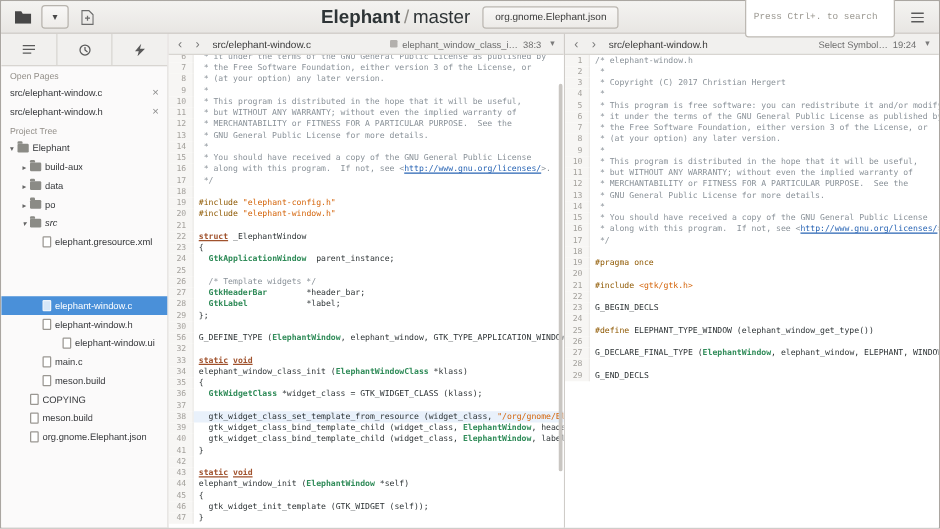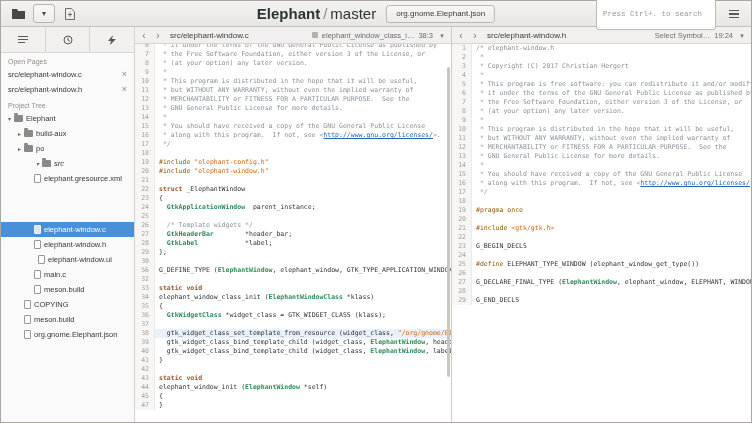--- a/index.html
+++ b/index.html
@@ -68,21 +68,21 @@
 
   .code-wrap{flex:1;position:relative;overflow:hidden;background:#fff;}
   .code{position:absolute;left:0;right:0;top:0;font-family:"DejaVu Sans Mono",monospace;font-size:6.5px;}
   .clip-top{top:-3px;}
   .code-line{display:flex;height:9px;line-height:9px;white-space:pre;}
   .gut{width:20px;flex:none;text-align:right;padding-right:5px;color:#a4a19c;background:#f7f6f4;
     border-right:1px solid #eceae7;}
   .src{flex:1;padding-left:4px;overflow:hidden;color:#2e3436;}
   .cur .src{background:#e9f1fb;}
   .tok-c{color:#8a9299;}
-  .tok-k{color:#a0522d;font-weight:bold;}
+  .tok-k{color:#a0522d;font-weight:bold;text-decoration:underline;}
   .tok-t{color:#2f8b58;font-weight:bold;}
   .tok-s{color:#d4640a;}
   .tok-p{color:#8f5902;}
   .tok-l{color:#2864b4;text-decoration:underline;}
   .vscroll{position:absolute;top:0;right:0;bottom:0;width:5px;}
   .thumb{position:absolute;right:1px;width:3px;background:#c9c6c2;border-radius:2px;}
   .t0{top:6%;height:82%;}
 
   svg{display:block;}
 </style>
@@ -176,43 +176,48 @@
             <span class="tree-label">Elephant</span>
           </div>
           <div class="tree-row" style="padding-left: 14px;">
             <span class="expander">▸</span>
             <span class="ico-folder"></span>
             <span class="tree-label">build-aux</span>
           </div>
           <div class="tree-row" style="padding-left: 14px;">
             <span class="expander">▸</span>
             <span class="ico-folder"></span>
+            <span class="tree-label">data</span>
+          </div>
+          <div class="tree-row" style="padding-left: 14px;">
+            <span class="expander">▸</span>
+            <span class="ico-folder"></span>
             <span class="tree-label">po</span>
           </div>
-          <div class="tree-row" style="padding-left: 32px; font-style: italic;">
+          <div class="tree-row" style="padding-left: 14px; font-style: italic;">
             <span class="expander">▾</span>
             <span class="ico-folder"></span>
             <span class="tree-label">src</span>
           </div>
           <div class="tree-row" style="padding-left: 24px;">
             <span class="expander"></span>
             <span class="ico-file"></span>
             <span class="tree-label">elephant.gresource.xml</span>
           </div>
           <div class="tree-row sel" style="padding-left: 24px;">
             <span class="expander"></span>
             <span class="ico-file"></span>
             <span class="tree-label">elephant-window.c</span>
           </div>
           <div class="tree-row" style="padding-left: 24px;">
             <span class="expander"></span>
             <span class="ico-file"></span>
             <span class="tree-label">elephant-window.h</span>
           </div>
-          <div class="tree-row" style="padding-left: 28px; text-align: center;">
+          <div class="tree-row" style="padding-left: 40px; text-align: center;">
             <span class="expander"></span>
             <span class="ico-file"></span>
             <span class="tree-label">elephant-window.ui</span>
           </div>
           <div class="tree-row" style="padding-left: 24px;">
             <span class="expander"></span>
             <span class="ico-file"></span>
             <span class="tree-label">main.c</span>
           </div>
           <div class="tree-row" style="padding-left: 24px;">
@@ -286,20 +291,21 @@
               <div class="code-line"><span class="gut">36</span><span class="src"><span>  </span><span class="tok-t">GtkWidgetClass</span><span> *widget_class = GTK_WIDGET_CLASS (klass);</span></span></div>
               <div class="code-line"><span class="gut">37</span><span class="src"></span></div>
               <div class="code-line cur"><span class="gut">38</span><span class="src"><span>  gtk_widget_class_set_template_from_resource (widget_class, </span><span class="tok-s">"/org/gnome/Elephant/elephant-window.ui"</span></span></div>
               <div class="code-line"><span class="gut">39</span><span class="src"><span>  gtk_widget_class_bind_template_child (widget_class, </span><span class="tok-t">ElephantWindow</span><span>, header_bar);</span></span></div>
               <div class="code-line"><span class="gut">40</span><span class="src"><span>  gtk_widget_class_bind_template_child (widget_class, </span><span class="tok-t">ElephantWindow</span><span>, label);</span></span></div>
               <div class="code-line"><span class="gut">41</span><span class="src"><span>}</span></span></div>
               <div class="code-line"><span class="gut">42</span><span class="src"></span></div>
               <div class="code-line"><span class="gut">43</span><span class="src"><span class="tok-k">static</span><span> </span><span class="tok-k">void</span></span></div>
               <div class="code-line"><span class="gut">44</span><span class="src"><span>elephant_window_init (</span><span class="tok-t">ElephantWindow</span><span> *self)</span></span></div>
               <div class="code-line"><span class="gut">45</span><span class="src"><span>{</span></span></div>
+              <div class="code-line"><span class="gut">46</span><span class="src"><span>  gtk_widget_init_template (GTK_WIDGET (self));</span></span></div>
               <div class="code-line"><span class="gut">47</span><span class="src"><span>}</span></span></div>
             </div>
           <div class="vscroll">
               <div class="thumb t0"></div>
             </div>
         </div>
       </section>
 
       <section class="pane pane-h">
         <div class="pane-header">

